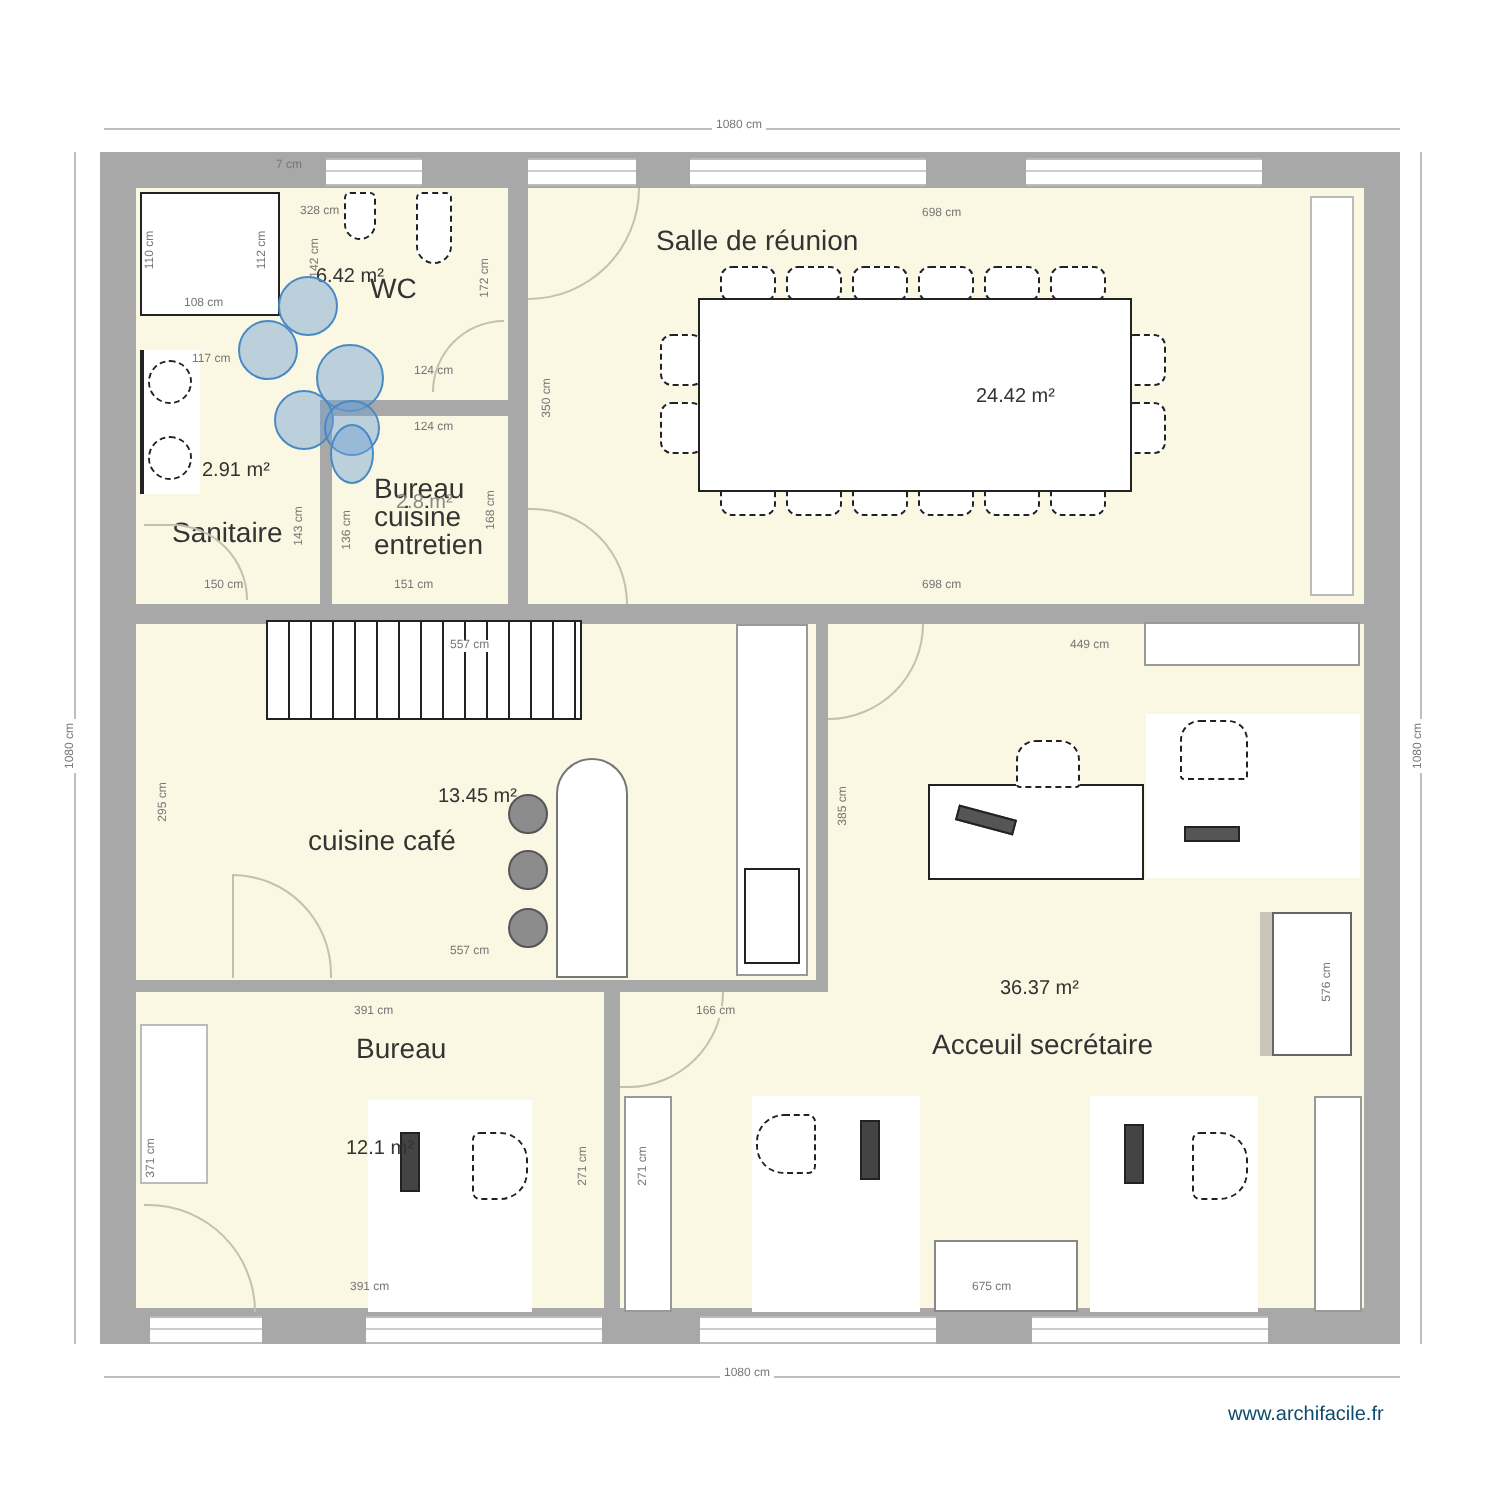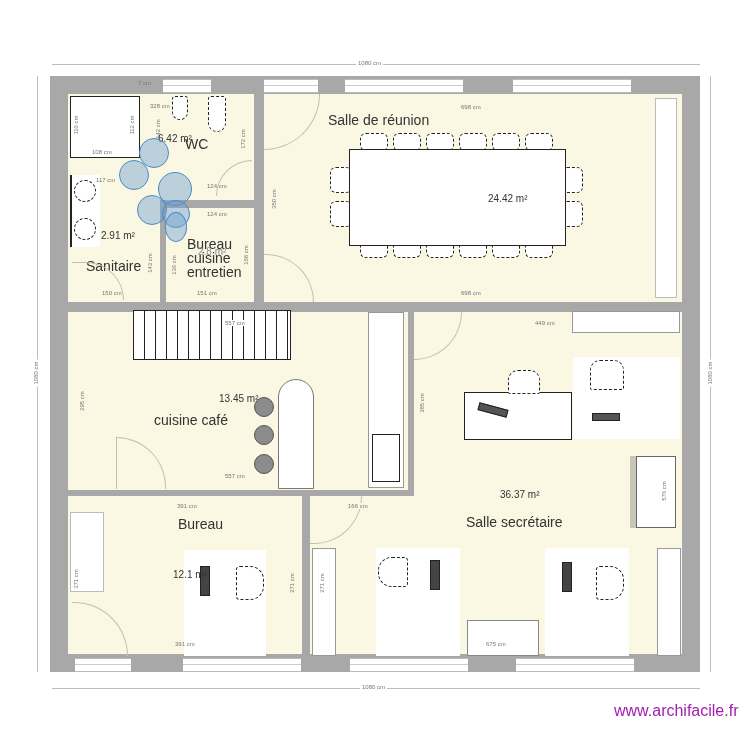--- a/index.html
+++ b/index.html
@@ -12,21 +12,21 @@
   .dim-v { position:absolute; font-size:6px; color:#777; white-space:nowrap; transform:rotate(-90deg); transform-origin:center; }
   .dline { position:absolute; background:#bdbdbd; }
   .window { position:absolute; background:#fff; border-top:1px solid #bbb; border-bottom:1px solid #bbb; }
   .window::after { content:""; position:absolute; left:0; right:0; top:45%; height:1px; background:#ccc; }
   .furn { position:absolute; background:#fff; border:1px solid #222; box-sizing:border-box; }
   .furn-nb { position:absolute; background:#fff; box-sizing:border-box; }
   .door-arc { position:absolute; border:1px solid #c4c0b0; box-sizing:border-box; }
   .chair { position:absolute; background:#fff; border:1px dashed #222; border-radius:6px; box-sizing:border-box; }
   .stool { position:absolute; width:20px; height:20px; border-radius:50%; background:#8c8c8c; border:1px solid #555; box-sizing:border-box; }
   .blue-door { position:absolute; border-radius:50%; background:rgba(110,160,210,0.45); border:1px solid #4a8ac4; box-sizing:border-box; }
-  .watermark { position:absolute; font-size:16px; color:#a21caf; }
+  .watermark { position:absolute; font-size:10px; color:#0c4a6e; }
 </style>
 </head>
 <body>
 
 <div class="dline" style="left:52px;top:64px;width:648px;height:1px;"></div>
 <div class="dim" style="left:356px;top:60px;background:#fff;padding:0 2px;">1080 cm</div>
 <div class="dline" style="left:52px;top:688px;width:648px;height:1px;"></div>
 <div class="dim" style="left:360px;top:684px;background:#fff;padding:0 2px;">1080 cm</div>
 <div class="dline" style="left:37px;top:76px;width:1px;height:596px;"></div>
 <div class="dim-v" style="left:22px;top:370px;background:#fff;padding:0 2px;">1080 cm</div>
@@ -168,21 +168,21 @@
 <div class="furn" style="left:464px;top:392px;width:108px;height:48px;"></div>
 <div class="chair" style="left:508px;top:370px;width:32px;height:24px;border-radius:10px 10px 2px 2px;"></div>
 <div class="chair" style="left:590px;top:360px;width:34px;height:30px;border-radius:10px 10px 2px 2px;"></div>
 <div class="furn" style="left:478px;top:406px;width:30px;height:8px;background:#555;transform:rotate(15deg);"></div>
 <div class="furn" style="left:592px;top:413px;width:28px;height:8px;background:#555;"></div>
 
 <div class="furn-nb" style="left:636px;top:456px;width:40px;height:72px;border:1px solid #666;box-shadow:-6px 0 0 #c8c6b6;"></div>
 <div class="dim-v" style="left:654px;top:488px;">576 cm</div>
 
 <div class="area-label" style="left:500px;top:489px;">36.37 m²</div>
-<div class="room-label" style="left:466px;top:514px;">Salle secrétaire</div>
+<div class="room-label" style="left:466px;top:514px;">Acceuil secrétaire</div>
 
 <div class="door-arc" style="left:310px;top:496px;width:52px;height:48px;border-radius:0 0 52px 0;border-left:none;border-top:none;"></div>
 <div class="dim" style="left:347px;top:503px;background:#faf7e2;padding:0 1px;">166 cm</div>
 <div class="furn-nb" style="left:312px;top:548px;width:24px;height:108px;border:1px solid #999;"></div>
 <div class="dim-v" style="left:312px;top:580px;">271 cm</div>
 
 <div class="furn" style="left:376px;top:548px;width:84px;height:108px;border-color:#fff;"></div>
 <div class="chair" style="left:378px;top:557px;width:30px;height:30px;border-radius:14px 4px 4px 14px;"></div>
 <div class="furn" style="left:430px;top:560px;width:10px;height:30px;background:#444;"></div>
 

